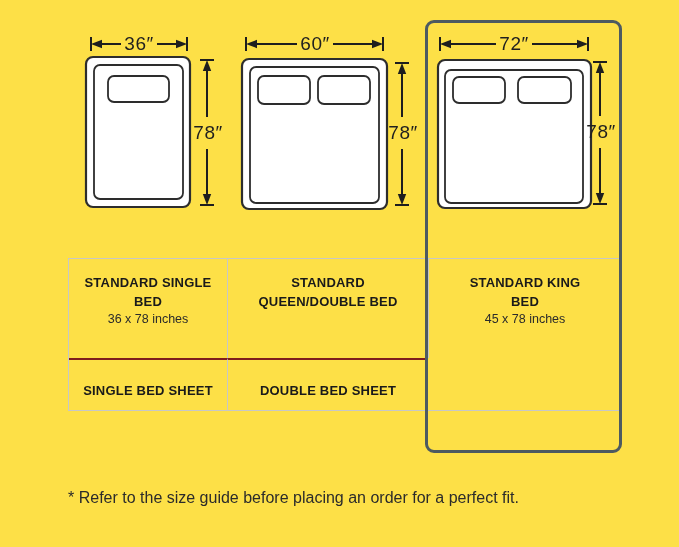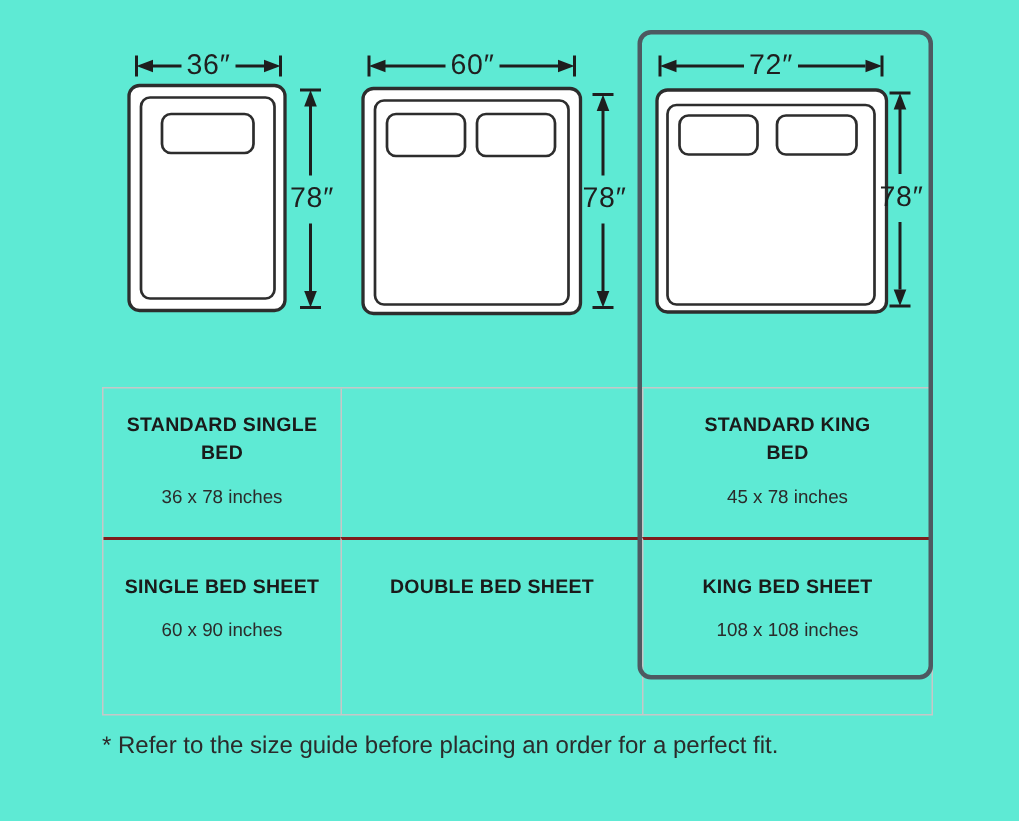--- a/index.html
+++ b/index.html
@@ -1,20 +1,20 @@
 <!DOCTYPE html>
 <html><head>
 <meta charset="utf-8">
 <style>
   html, body { margin: 0; padding: 0; background: #ffffff; }
   .canvas {
     position: relative;
     width: 679px;
     height: 547px;
-    background: #5eead4;
+    background: #fde047;
     font-family: "Liberation Sans", sans-serif;
     overflow: hidden;
   }
   svg.beds { position: absolute; left: 0; top: 0; }
   .bed-line { fill: #ffffff; stroke: #2d2d2d; stroke-width: 2.2; }
   .bed-inner { fill: #ffffff; stroke: #2d2d2d; stroke-width: 1.8; }
   .pillow { fill: #ffffff; stroke: #2d2d2d; stroke-width: 1.8; }
   .arrow-line { stroke: #1e1e1e; stroke-width: 2; fill: none; stroke-linecap: butt; }
   .arrow-head { fill: #1e1e1e; stroke: none; }
   .dim {
@@ -35,21 +35,21 @@
     border-radius: 9px;
     box-sizing: border-box;
     z-index: 5;
     pointer-events: none;
   }
   .size-table {
     position: absolute;
     left: 68px;
     top: 258px;
     width: 554px;
-    height: 219px;
+    height: 153px;
     box-sizing: border-box;
     border: 1px solid #c7c7c7;
     display: grid;
     grid-template-columns: 158px 201px auto;
     grid-template-rows: 99px auto;
     z-index: 1;
   }
   .cell {
     text-align: center;
     padding-top: 15px;
@@ -60,21 +60,20 @@
   .cell.row2 { padding-top: 22px; }
   .cell-title {
     font-weight: bold;
     font-size: 13px;
     line-height: 1.45;
     color: #1a1a1a;
     letter-spacing: 0.2px;
     white-space: pre-line;
   }
   .cell-size {
-    margin-top: 12px;
     font-size: 12.5px;
     color: #2b2b2b;
   }
   .footnote {
     position: absolute;
     left: 68px;
     top: 489px;
     font-size: 16px;
     color: #2b2b2b;
   }
@@ -164,34 +163,31 @@
 
   <div class="highlight-box"></div>
 
   <div class="size-table">
     <div class="cell">
       <div class="cell-title">STANDARD SINGLE
 BED</div>
       <div class="cell-size">36 x 78 inches</div>
     </div>
     <div class="cell bl">
+      <div class="cell-title">STANDARD
+QUEEN/DOUBLE BED</div>
     </div>
     <div class="cell bl">
       <div class="cell-title">STANDARD KING
 BED</div>
       <div class="cell-size">45 x 78 inches</div>
     </div>
     <div class="cell bt row2">
       <div class="cell-title">SINGLE BED SHEET</div>
-      <div class="cell-size">60 x 90 inches</div>
     </div>
     <div class="cell bl bt row2">
       <div class="cell-title">DOUBLE BED SHEET</div>
-    </div>
-    <div class="cell bl bt row2">
-      <div class="cell-title">KING BED SHEET</div>
-      <div class="cell-size">108 x 108 inches</div>
     </div>
   </div>
 
   <div class="footnote">* Refer to the size guide before placing an order for a perfect fit.</div>
 
 </div>
 
 </body></html>

